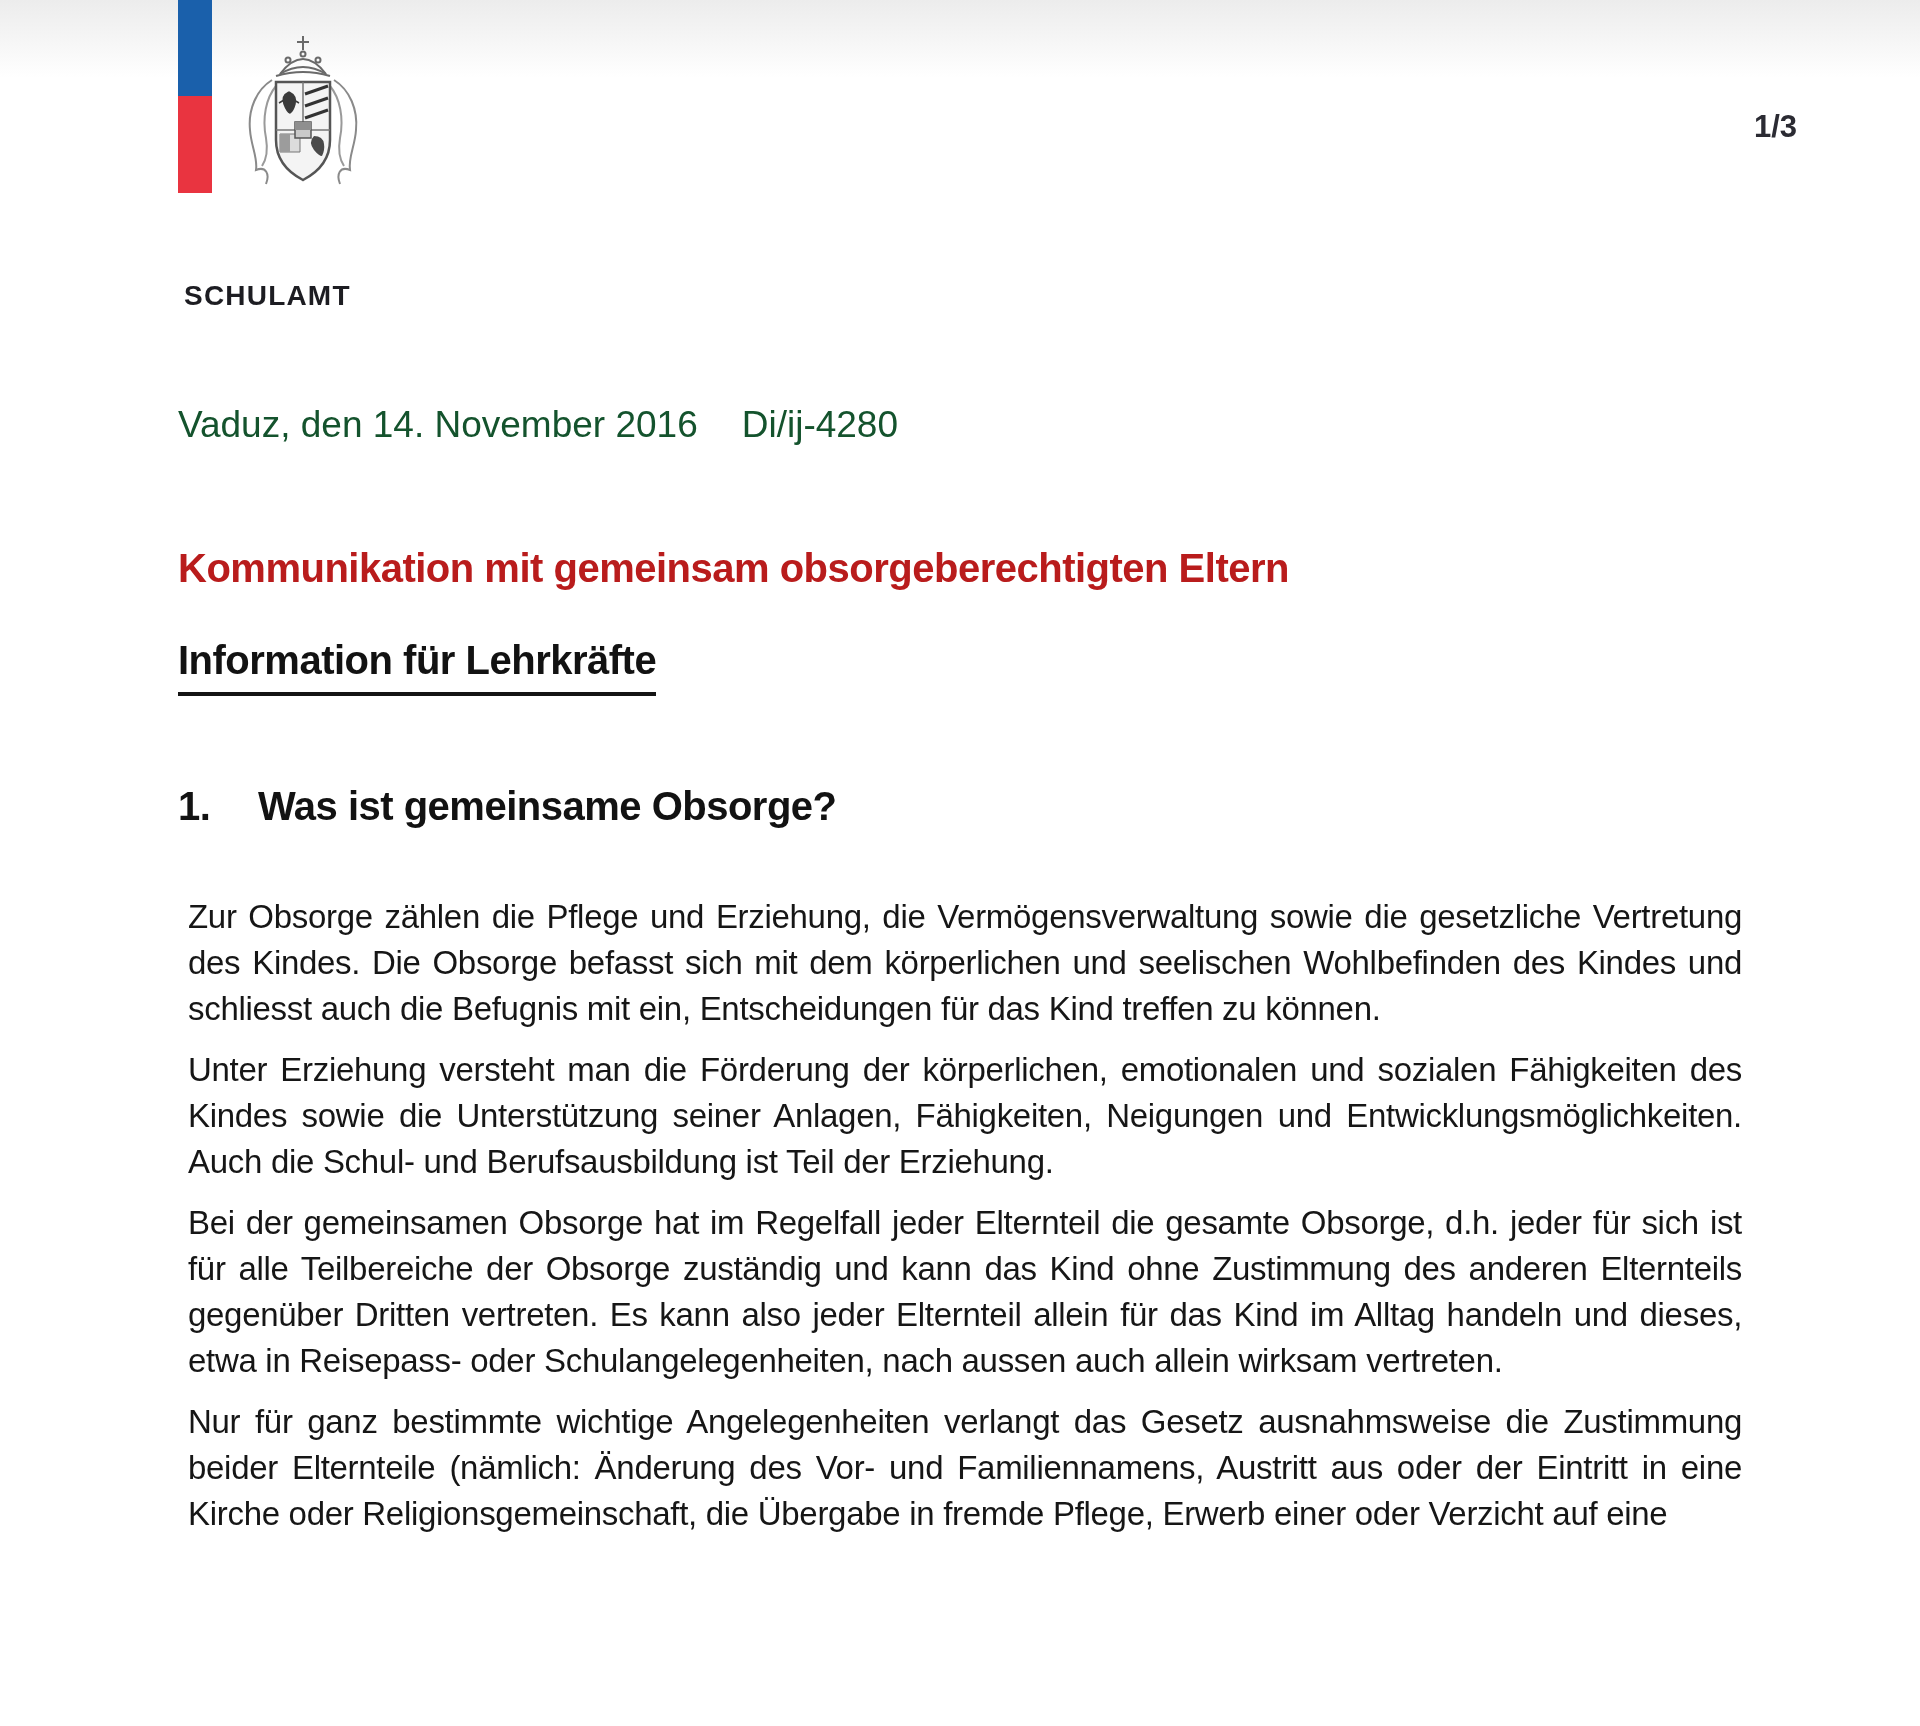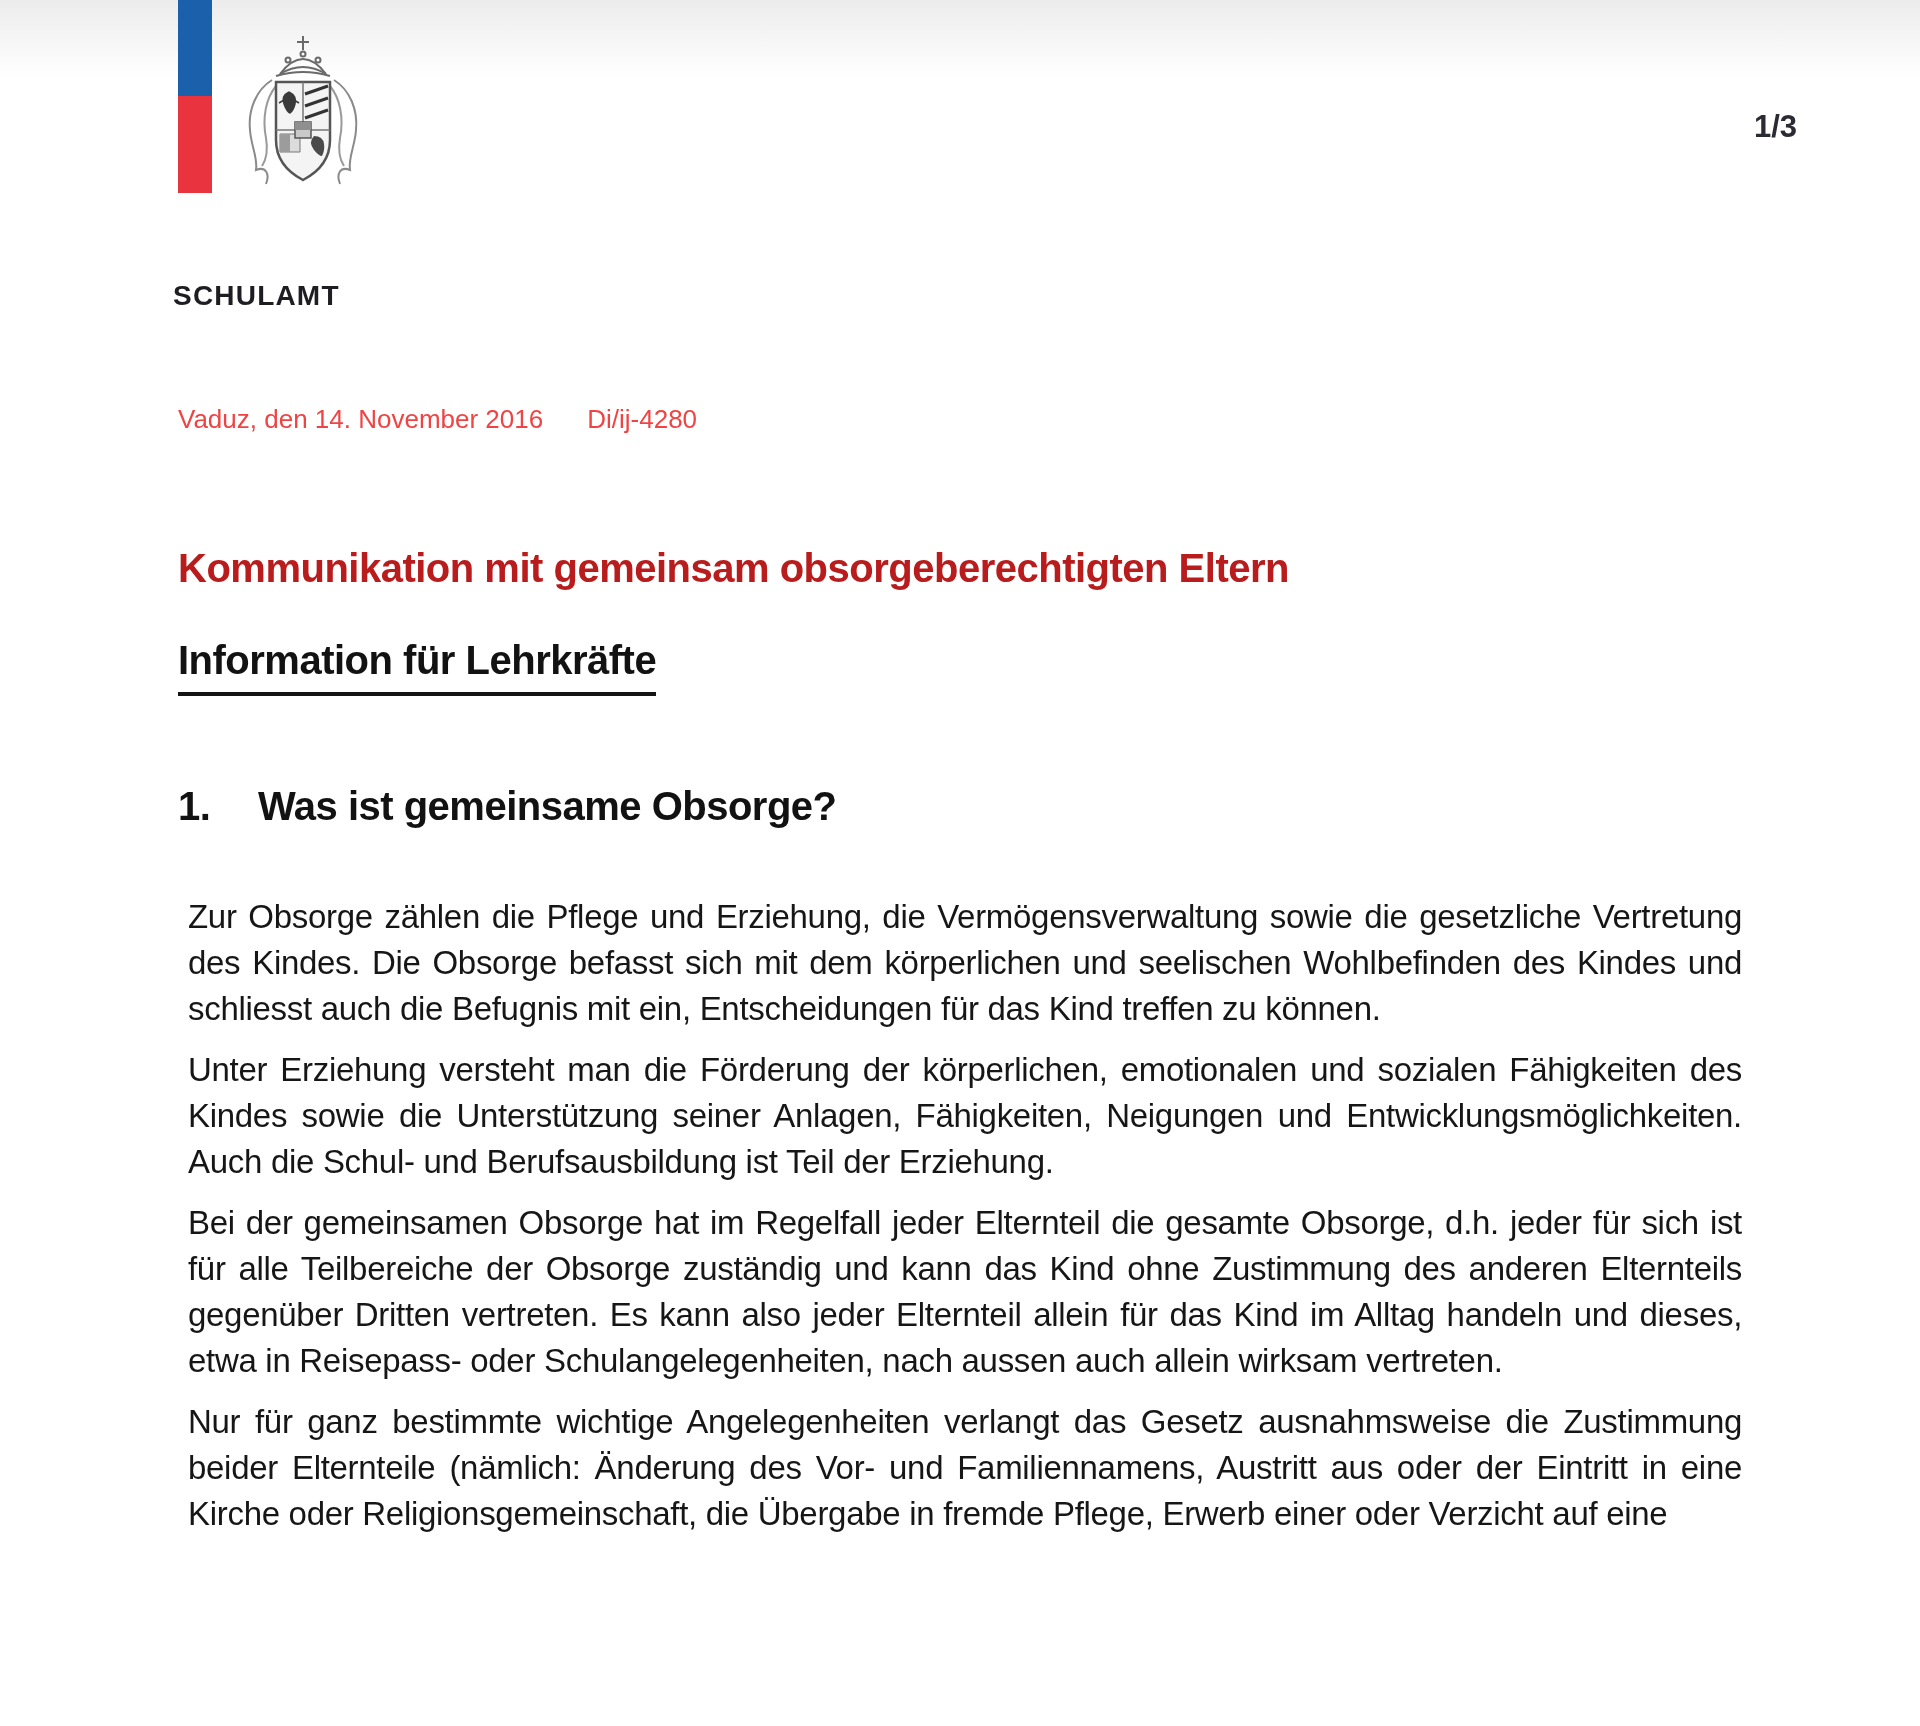--- a/index.html
+++ b/index.html
@@ -12,25 +12,25 @@
   
   .flag { position:absolute; left:178px; top:0; width:34px; height:193px; }
   .flag .blue { height:96px; }
   .flag .red  { height:97px; }
 
   
   .crest { position:absolute; left:236px; top:34px; width:134px; height:164px; }
 
   .page-num { position:absolute; left:1754px; top:86px; font-size:31px; font-weight:700; color:#2b2b33;margin-top:23px; }
 
-  .org { position:absolute; left:173px; top:279px; line-height:34px; }
+  .org { position:absolute; left:184px; top:279px; line-height:34px; }
   .org .l1 { font-size:28px; font-weight:700; color:#1d1d22; letter-spacing:1.2px; }
   .org .l2 { font-size:28px; font-weight:400; color:#4f4f55; letter-spacing:0.6px; }
 
-  .dateline { position:absolute; left:178px; top:404px; font-size:26px; color:#ef4444; }
+  .dateline { position:absolute; left:178px; top:404px; font-size:37px; color:#14532d; }
   .dateline .ref { margin-left:44px; }
 
   .doc-title { position:absolute; left:178px; top:546px; font-size:40px; font-weight:700;
                letter-spacing:-0.5px; color:#b91c1c; }
   .doc-subtitle-wrap { position:absolute; left:178px; top:638px; }
   .doc-subtitle { display:inline-block; font-size:40px; font-weight:700; letter-spacing:-0.5px;
                   color:#121212; border-bottom:4px solid #141414; padding-bottom:9px; }
 
   .section { position:absolute; left:178px; top:784px; display:flex; font-size:40px;
              font-weight:700; letter-spacing:-0.5px; color:#121212; }

